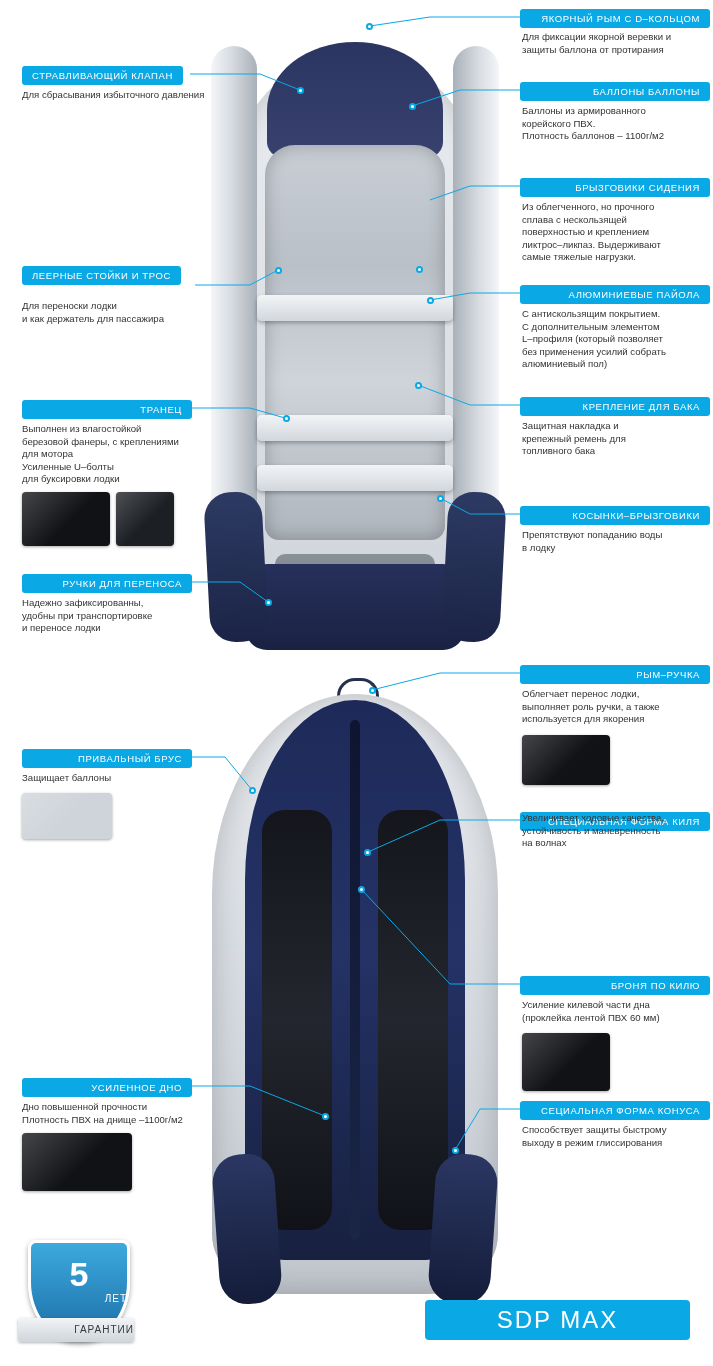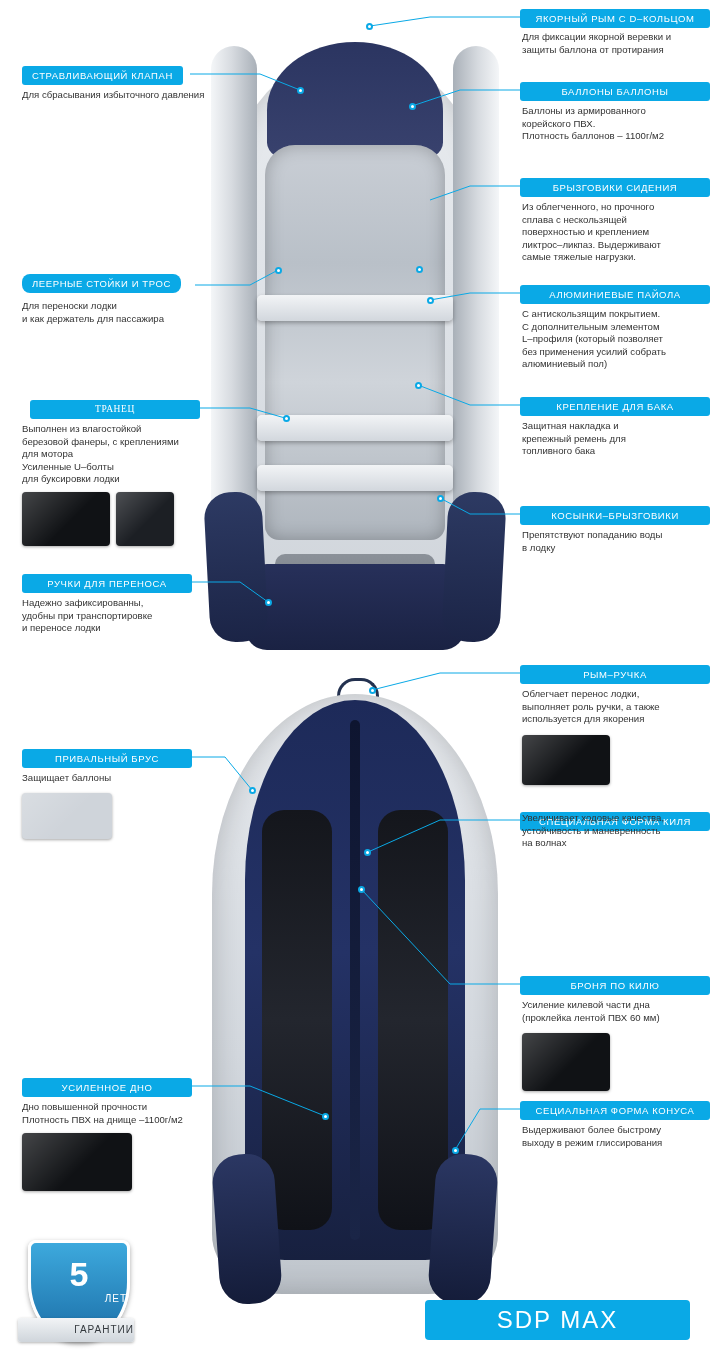--- a/index.html
+++ b/index.html
@@ -12,21 +12,21 @@
     background:#0aa9e6;
     color:#ffffff;
     font-size:9.5px;
     letter-spacing:.6px;
     font-weight:400;
     padding:4px 10px 4px 10px;
     border-radius:3px;
     white-space:nowrap;
     line-height:11px;
   }
-  .cap.center{text-align:center;}
+  .cap.center{text-align:right;}
   .desc{
     position:absolute;
     color:#333333;
     font-size:9.6px;
     line-height:12.6px;
     white-space:pre-line;
   }
 
   
   .lines{position:absolute;left:0;top:0;width:713px;height:1366px;pointer-events:none;}
@@ -250,32 +250,32 @@
 корейского ПВХ.
 Плотность баллонов – 1100г/м2</div>
 
   <div class="cap center" style="left:520px;top:178px;width:170px;">БРЫЗГОВИКИ СИДЕНИЯ</div>
   <div class="desc" style="left:522px;top:201px;width:185px;">Из облегченного, но прочного
 сплава с нескользящей
 поверхностью и креплением
 ликтрос–ликпаз. Выдерживают
 самые тяжелые нагрузки.</div>
 
-  <div class="cap" style="left:22px;top:274px;border-radius:8px;">ЛЕЕРНЫЕ  СТОЙКИ И ТРОС</div>
+  <div class="cap" style="left:22px;top:266px;">ЛЕЕРНЫЕ  СТОЙКИ И ТРОС</div>
   <div class="desc" style="left:22px;top:300px;width:200px;">Для переноски лодки
 и как держатель для пассажира</div>
 
   <div class="cap center" style="left:520px;top:285px;width:170px;">АЛЮМИНИЕВЫЕ ПАЙОЛА</div>
   <div class="desc" style="left:522px;top:308px;width:190px;">С антискользящим покрытием.
 С дополнительным элементом
 L–профиля (который позволяет
 без применения усилий собрать
 алюминиевый пол)</div>
 
-  <div class="cap center" style="left:30px;top:400px;width:150px;font-family:Liberation Serif, serif;">ТРАНЕЦ</div>
+  <div class="cap center" style="left:22px;top:400px;width:150px;">ТРАНЕЦ</div>
   <div class="desc" style="left:22px;top:423px;width:210px;">Выполнен из влагостойкой
 березовой фанеры, с креплениями
 для мотора
  Усиленные U–болты
 для буксировки лодки</div>
 
   <div class="cap center" style="left:520px;top:397px;width:170px;">КРЕПЛЕНИЕ ДЛЯ БАКА</div>
   <div class="desc" style="left:522px;top:420px;width:185px;">Защитная накладка и
 крепежный ремень для
 топливного бака</div>
@@ -323,21 +323,21 @@
     </div>
 
   <div class="cap center" style="left:22px;top:1078px;width:150px;">УСИЛЕННОЕ ДНО</div>
   <div class="desc" style="left:22px;top:1101px;width:215px;">Дно повышенной прочности
 Плотность ПВХ на днище  –1100г/м2</div>
   <div class="inset" style="left:22px;top:1133px;width:110px;height:58px;">
       <div class="sheen"></div>
     </div>
 
   <div class="cap center" style="left:520px;top:1101px;width:170px;">СЕЦИАЛЬНАЯ ФОРМА  КОНУСА</div>
-  <div class="desc" style="left:522px;top:1124px;width:190px;">Выдерживают более быстрому
+  <div class="desc" style="left:522px;top:1124px;width:190px;">Способствует защиты быстрому
 выходу в режим глиссирования</div>
 
   <div class="badge">
     <div class="shield">
       <div class="shieldNum">5</div>
       <div class="shieldSub">ЛЕТ</div>
     </div>
     <div class="ribbon">ГАРАНТИИ</div>
   </div>
 

